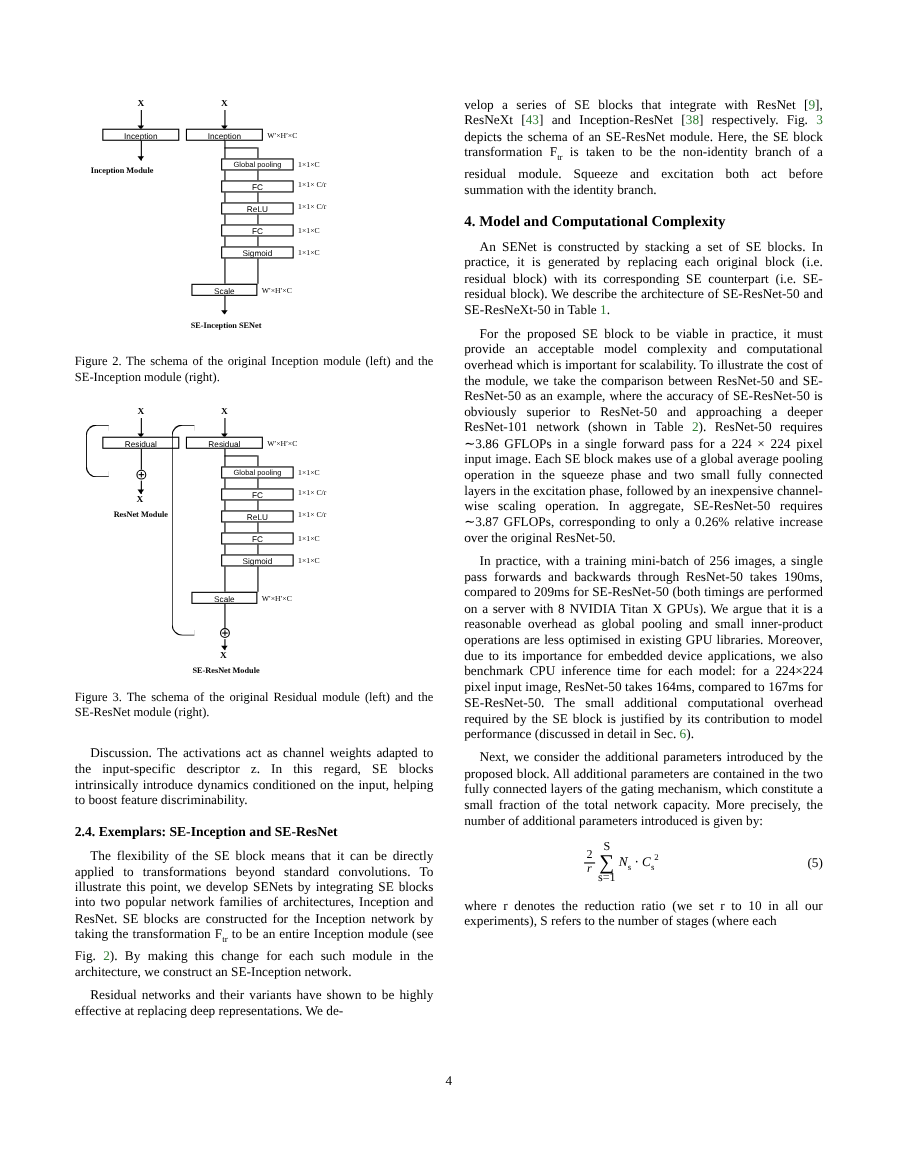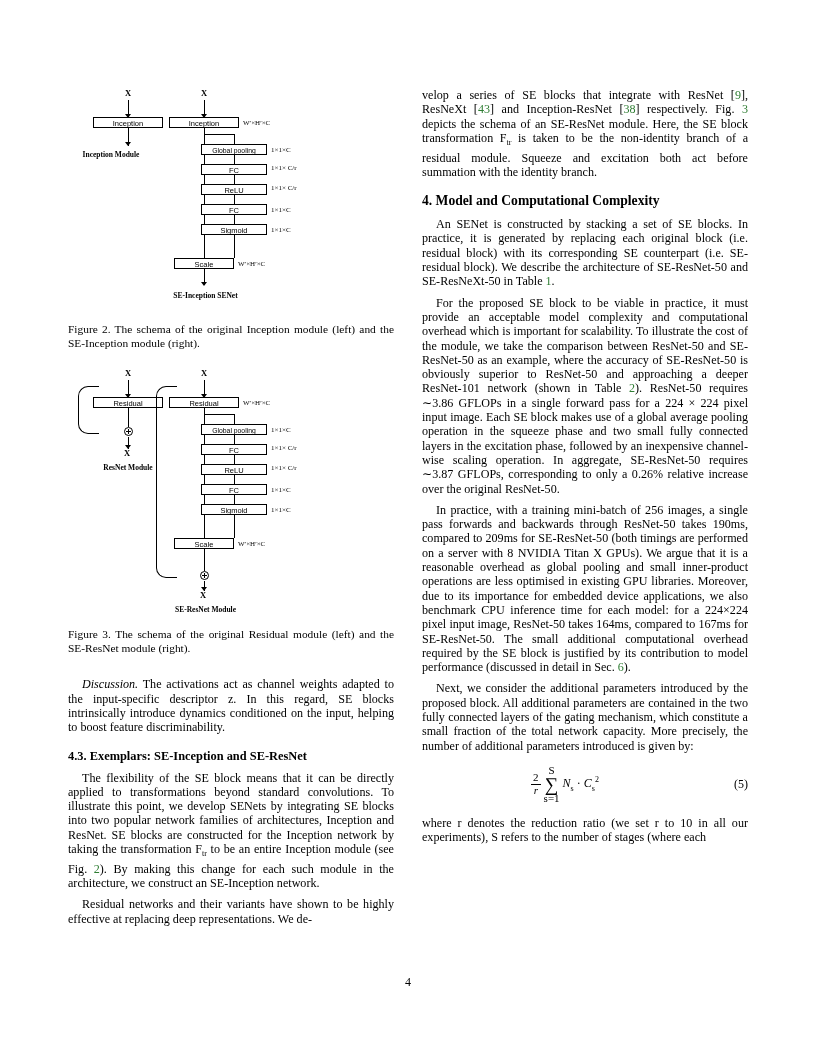--- a/index.html
+++ b/index.html
@@ -64,21 +64,21 @@
     justify-content:center;
     margin:12px 0 12px 0;
     font-size:12px;
   }
   .eq .formula{
     flex:1;
     text-align:center;
     font-family:"Liberation Serif", serif;
   }
   .eq .num{width:40px;text-align:right;}
-  .it{font-style:italic;}
+  .it{}
   .mathvar{font-style:italic;font-family:"Liberation Serif",serif;}
   sub{font-size:8px;}
   sup{font-size:8px;}
   .sigma{
     display:inline-block;
     vertical-align:middle;
     text-align:center;
     font-size:11px;
     line-height:1;
   }
@@ -280,21 +280,21 @@
           <div class="curve" style="left:88px;top:18px;width:20px;height:190px;border-top-left-radius:10px;border-bottom-left-radius:10px;border-top:1px solid #000;border-bottom:1px solid #000;border-left:1px solid #000;"></div>
 
           <div class="modname" style="left:90px;top:237px;width:95px;">SE-ResNet Module</div>
         </div>
       </div>
 
       <p class="caption">Figure 3. The schema of the original Residual module (left) and the SE-ResNet module (right).</p>
 
       <p class="indent" style="margin-top:22px;"><span class="it">Discussion.</span><span> The activations act as channel weights adapted to the input-specific descriptor z. In this regard, SE blocks intrinsically introduce dynamics conditioned on the input, helping to boost feature discriminability.</span></p>
 
-      <h3 class="subsection">4.3. Exemplars: SE-Inception and SE-ResNet</h3>
+      <h3 class="subsection">2.4. Exemplars: SE-Inception and SE-ResNet</h3>
 
       <p class="indent"><span>The flexibility of the SE block means that it can be directly applied to transformations beyond standard convolutions. To illustrate this point, we develop SENets by integrating SE blocks into two popular network families of architectures, Inception and ResNet. SE blocks are constructed for the Inception network by taking the transformation F</span><sub>tr</sub><span> to be an entire Inception module (see Fig. </span><span class="ref">2</span><span>). By making this change for each such module in the architecture, we construct an SE-Inception network.</span></p>
 
       <p class="indent gap">Residual networks and their variants have shown to be highly effective at replacing deep representations. We de-</p>
     </div>
 
     <div class="col">
 
       <p><span>velop a series of SE blocks that integrate with ResNet [</span><span class="cite">9</span><span>], ResNeXt [</span><span class="cite">43</span><span>] and Inception-ResNet [</span><span class="cite">38</span><span>] respectively. Fig. </span><span class="ref">3</span><span> depicts the schema of an SE-ResNet module. Here, the SE block transformation F</span><sub>tr</sub><span> is taken to be the non-identity branch of a residual module. Squeeze and excitation both act before summation with the identity branch.</span></p>
 

